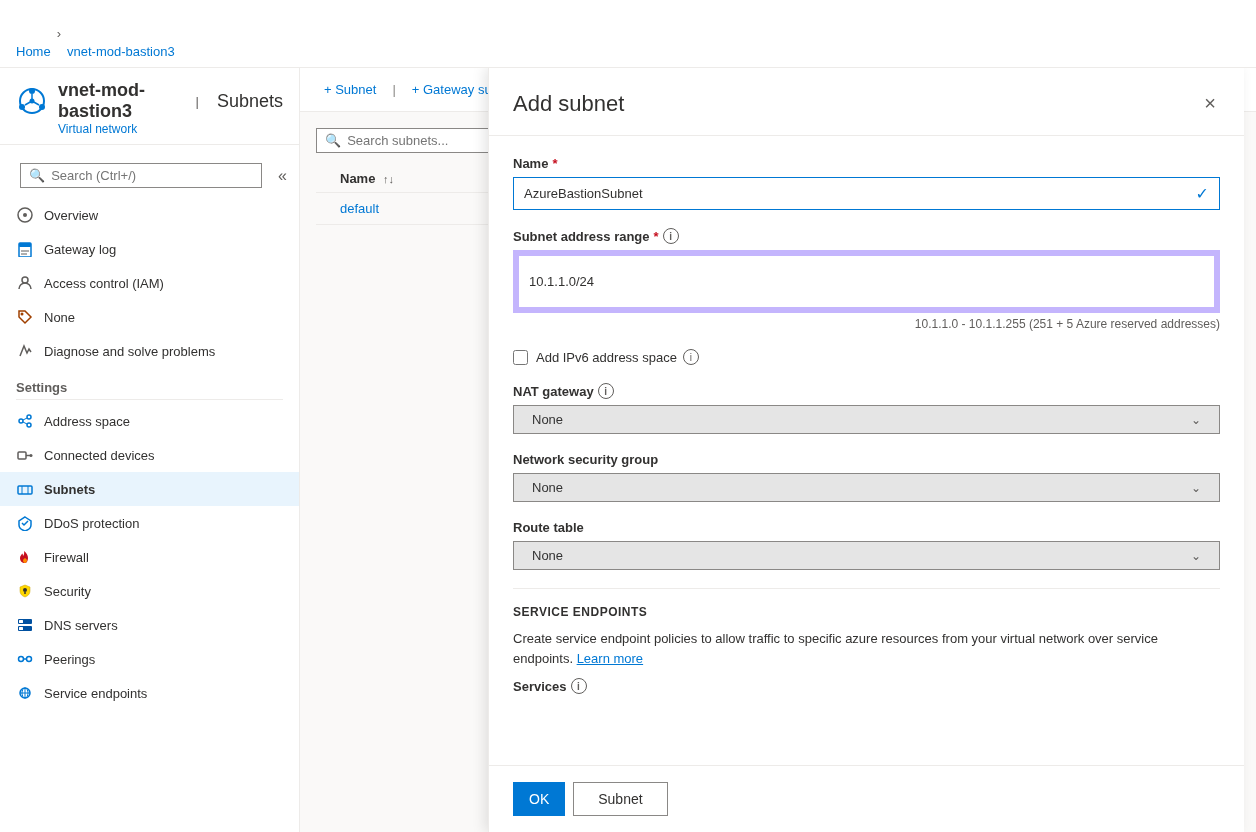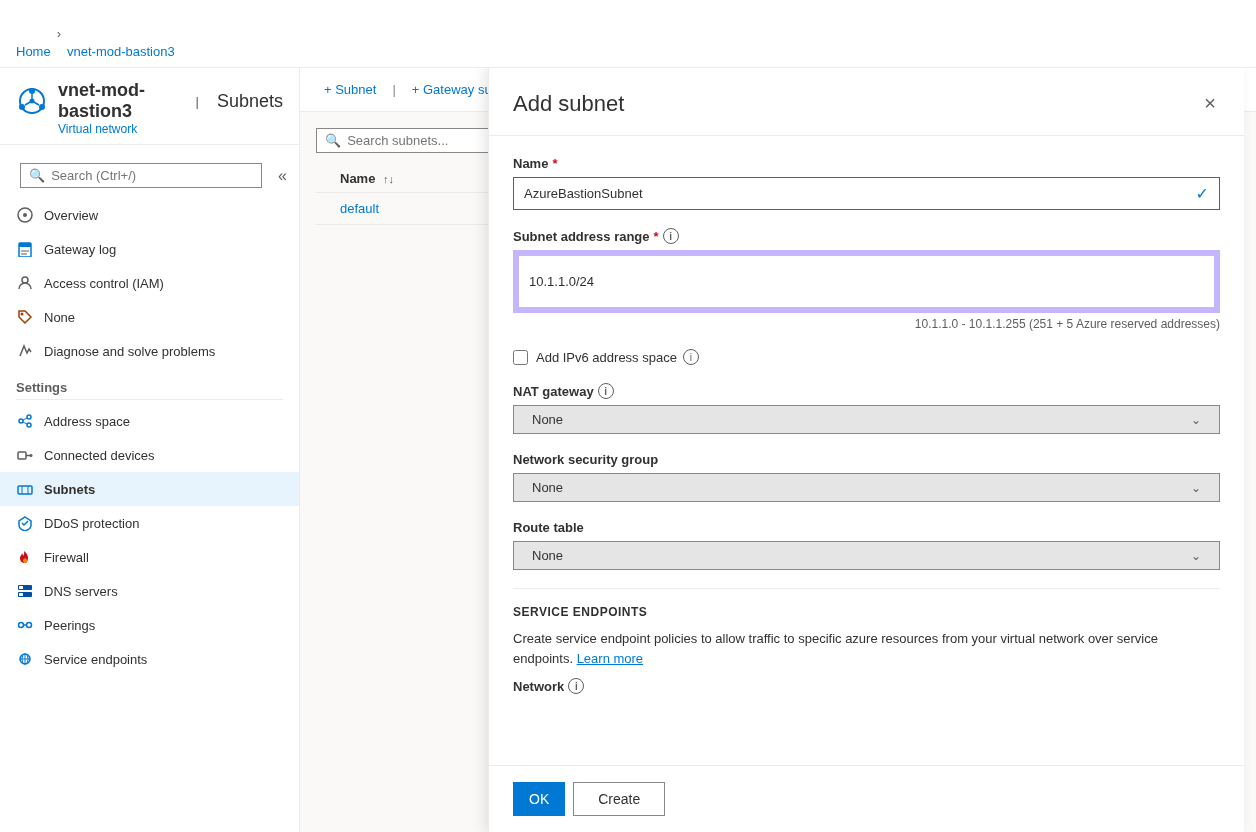--- a/index.html
+++ b/index.html
@@ -528,20 +528,30 @@
           <svg width="16" height="16" viewBox="0 0 16 16">
               <path d="M8 14c-3 0-5-2-5-5 0-2 1.5-3.5 2.5-4.5C6 6 6 7 6 7c1-1 1.5-3 1-5 2.5 1.5 4 4.5 4 7 0 3-1.5 5-3 5z" fill="#c50f1f"></path>
               <path d="M8 14c-1 0-2-1-2-2.5S8 9 8 9s2 1 2 2.5-1 2.5-2 2.5z" fill="#ff8c00"></path>
             </svg>
         </span>
         <span>Firewall</span>
       </div>
       <div class="nav-item">
         <span class="nav-icon">
           <svg width="16" height="16" viewBox="0 0 16 16">
+              <path d="M8 2l5 2v4c0 3-2 5-5 6-3-1-5-3-5-6V4z" fill="#ffd700" stroke="#c8a000" stroke-width="0.5"></path>
+              <circle cx="8" cy="7" r="2" fill="#323130"></circle>
+              <line x1="8" y1="9" x2="8" y2="11" stroke="#323130" stroke-width="1.5"></line>
+            </svg>
+        </span>
+        <span>Security</span>
+      </div>
+      <div class="nav-item">
+        <span class="nav-icon">
+          <svg width="16" height="16" viewBox="0 0 16 16">
               <rect x="1" y="2" width="14" height="5" rx="1" fill="#0050a0"></rect>
               <rect x="1" y="9" width="14" height="5" rx="1" fill="#0050a0"></rect>
               <rect x="2" y="3" width="4" height="3" rx="0.5" fill="#fff"></rect>
               <rect x="2" y="10" width="4" height="3" rx="0.5" fill="#fff"></rect>
             </svg>
         </span>
         <span>DNS servers</span>
       </div>
       <div class="nav-item">
         <span class="nav-icon">
@@ -671,26 +681,26 @@
 
         <hr class="section-divider">
 
         <div class="service-endpoints-title">SERVICE ENDPOINTS</div>
         <div class="service-description">
           <span>Create service endpoint policies to allow traffic to specific azure resources from your virtual network over service endpoints.</span>
           <a href="#">Learn more</a>
         </div>
 
         <div class="form-label">
-          <span>Network</span>
+          <span>Services</span>
           <span class="info-icon">i</span>
         </div>
 
       </div>
 
       <div class="panel-footer">
         <button class="btn-primary">OK</button>
-        <button class="btn-secondary">Create</button>
+        <button class="btn-secondary">Subnet</button>
       </div>
     </div>
 
   </div>
 </div>
 
 </body></html>

